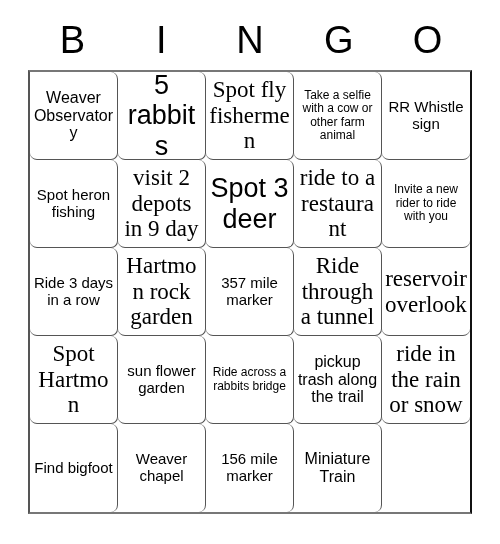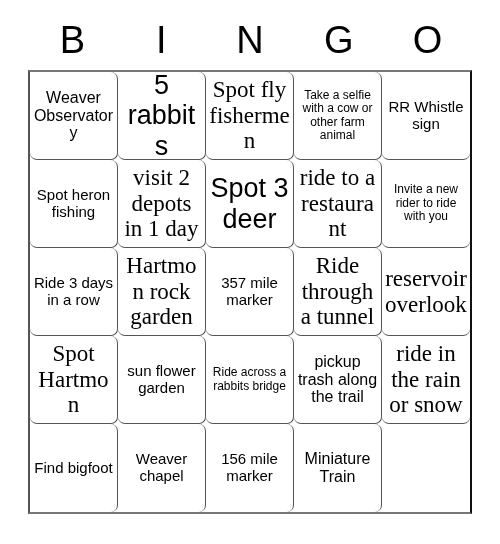--- a/index.html
+++ b/index.html
@@ -121,21 +121,21 @@
         <span class="cell-text">Take a selfie with a cow or other farm animal</span>
       </div>
     <div class="cell sz-lg">
         <span class="cell-text">RR Whistle sign</span>
       </div>
 
     <div class="cell sz-lg">
         <span class="cell-text">Spot heron fishing</span>
       </div>
     <div class="cell sz-md">
-        <span class="cell-text">visit 2 depots in 1 day</span>
+        <span class="cell-text">visit 2 depots in 9 day</span>
       </div>
     <div class="cell sz-xl">
         <span class="cell-text">Spot 3 deer</span>
       </div>
     <div class="cell sz-md">
         <span class="cell-text">ride to a restaurant</span>
       </div>
     <div class="cell sz-xs">
         <span class="cell-text">Invite a new rider to ride with you</span>
       </div>

